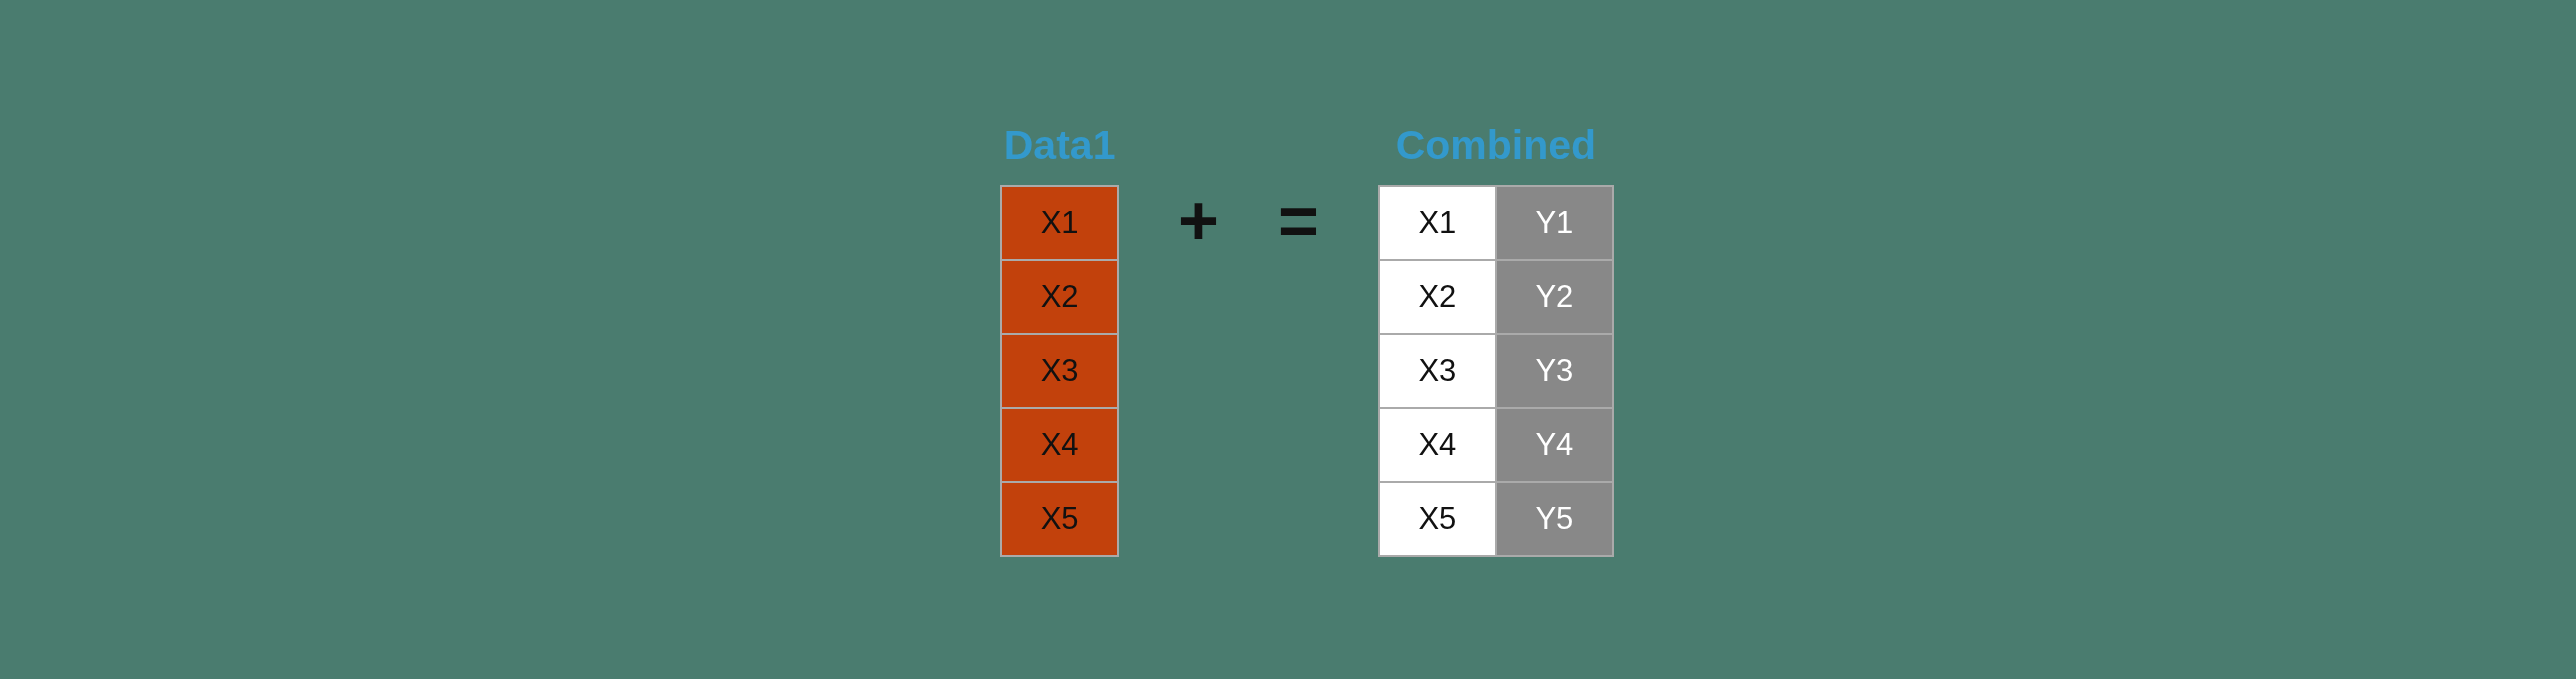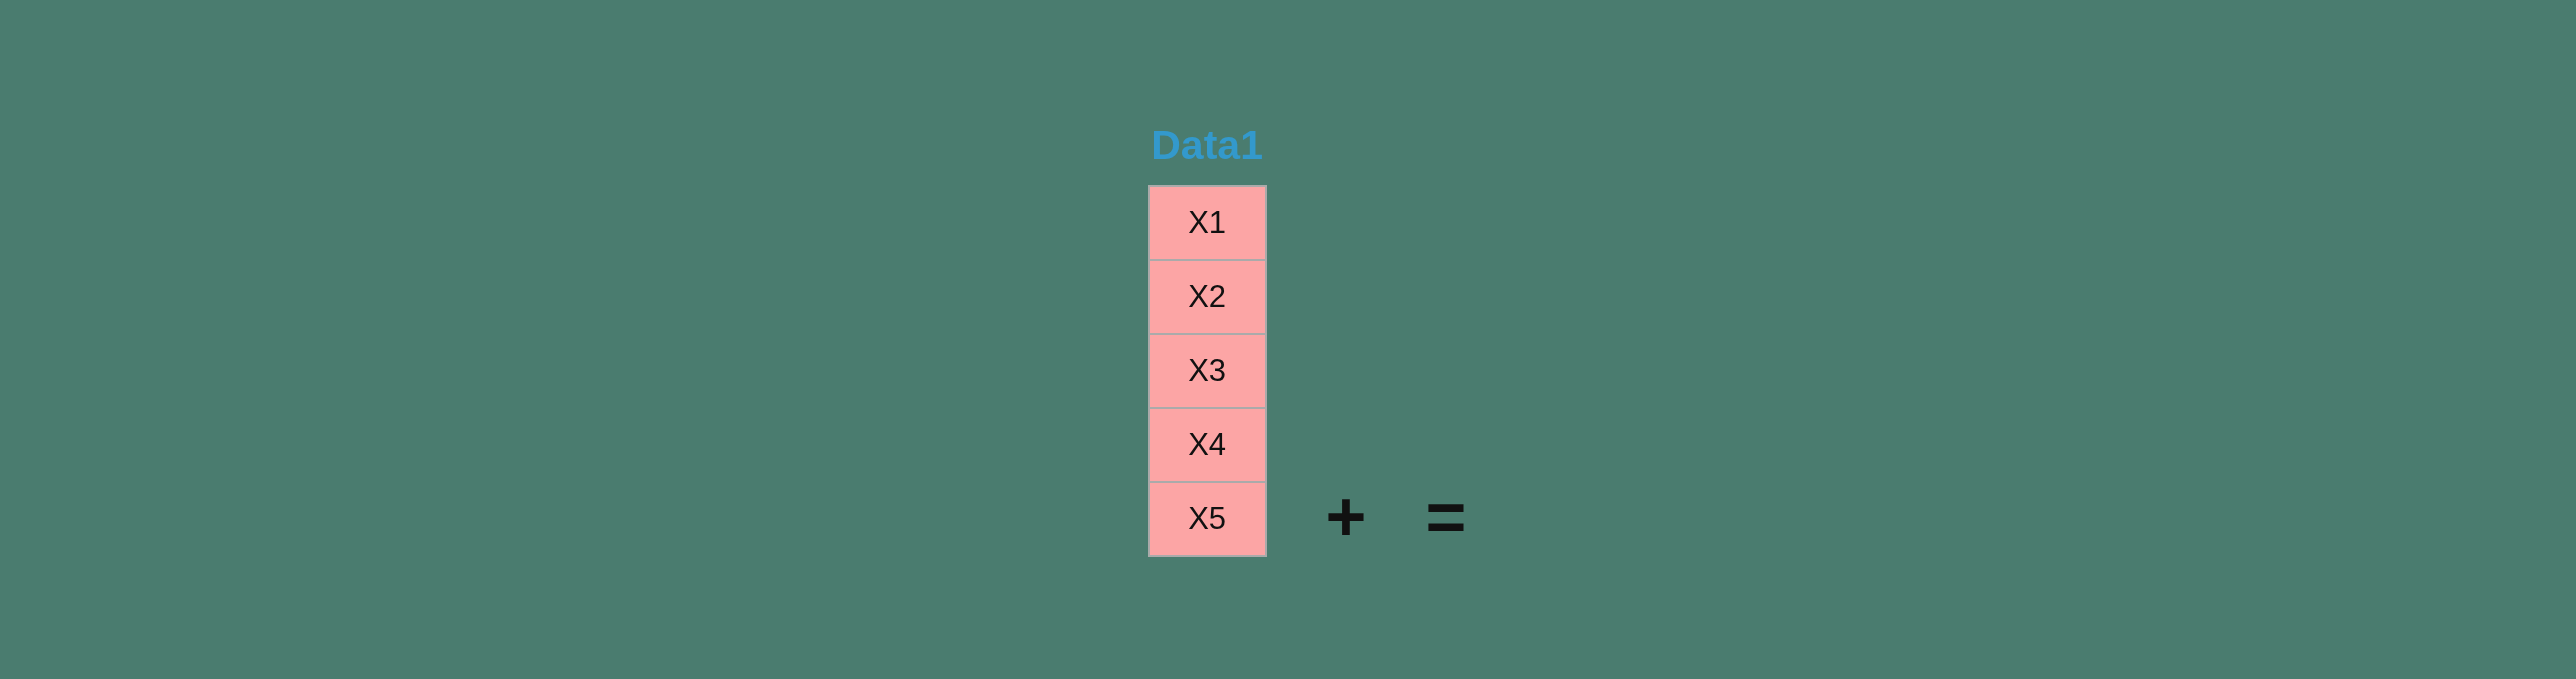--- a/index.html
+++ b/index.html
@@ -9,41 +9,41 @@
       height: 679px;
       background-color: #4a7c6f;
       display: flex;
       align-items: center;
       justify-content: center;
       font-family: Arial, sans-serif;
     }
 
     .main-container {
       display: flex;
-      align-items: flex-end;
+      align-items: flex-start;
       gap: 59px;
       margin-left: 38px;
     }
 
     .dataset-block {
       display: flex;
       flex-direction: column;
       align-items: center;
       gap: 15.6px;
     }
 
     .dataset-title {
       font-size: 41px;
       font-weight: bold;
       color: #3399cc;
     }
 
     .table {
       border-collapse: collapse;
-      background: #fca5a5;
+      background: #c2410c;
     }
 
     .table td {
       width: 117px;
       height: 74px;
       border: 2px solid #aaa;
       text-align: center;
       vertical-align: middle;
       font-size: 31px;
       font-weight: 500;
@@ -98,15 +98,42 @@
           </tr>
         </tbody>
     </table>
   </div>
 
   <div class="operator">+</div>
 
 
   <div class="operator">=</div>
 
+  <div class="dataset-block">
+    <div class="dataset-title">Combined</div>
+    <table class="table combined-table">
+      <tbody id="combined-tbody">
+          <tr>
+            <td>X1</td>
+            <td class="highlighted">Y1</td>
+          </tr>
+          <tr>
+            <td>X2</td>
+            <td class="highlighted">Y2</td>
+          </tr>
+          <tr>
+            <td>X3</td>
+            <td class="highlighted">Y3</td>
+          </tr>
+          <tr>
+            <td>X4</td>
+            <td class="highlighted">Y4</td>
+          </tr>
+          <tr>
+            <td>X5</td>
+            <td class="highlighted">Y5</td>
+          </tr>
+        </tbody>
+    </table>
+  </div>
 
 </div>
 
 
 </body></html>

